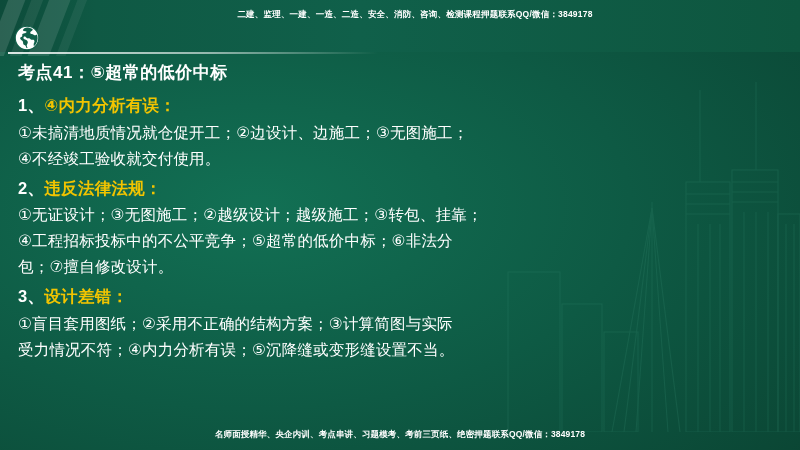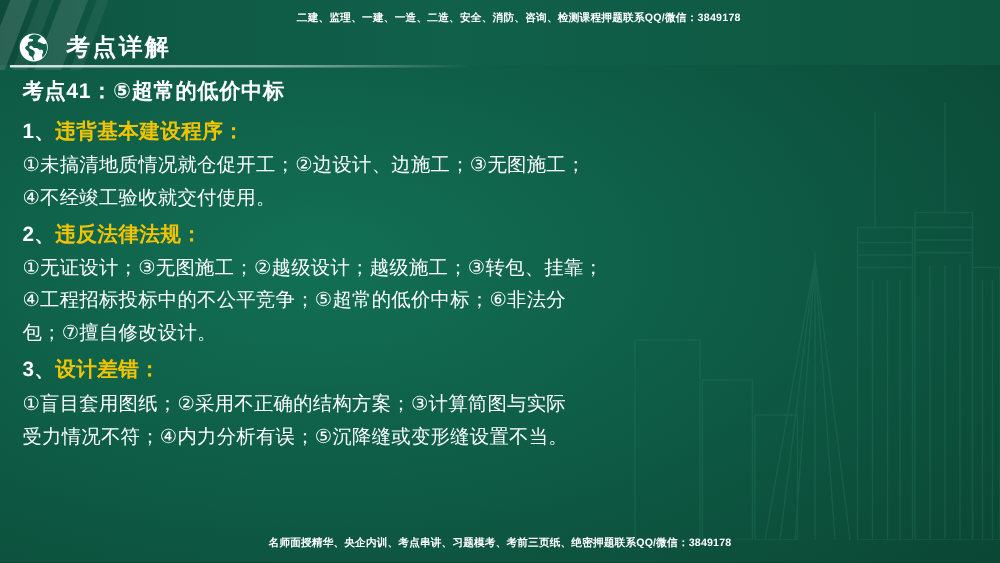--- a/index.html
+++ b/index.html
@@ -220,30 +220,29 @@
   <div class="top-banner">二建、监理、一建、一造、二造、安全、消防、咨询、检测课程押题联系QQ/微信：3849178</div>
 
   <div class="brand">
     <svg class="globe-icon" viewBox="0 0 32 32" aria-hidden="true">
       <circle cx="16" cy="16" r="14.5" fill="#ffffff"></circle>
       <g fill="#10604a">
         <path d="M16 3.2c-2.0 0-3.3 1.1-4.4 2.0-1.1 0.9-0.5 2.0 0.6 2.3 1.1 0.3 2.3-0.2 3.0 0.6 0.7 0.8-0.4 1.7-1.5 1.9-1.1 0.2-2.6 0.1-3.3 1.0-0.7 0.9 0.2 2.0-0.3 2.9-0.5 0.9-1.9 1.0-2.4 1.9-0.4 0.8 0.2 1.8 0.9 2.4 0.8 0.7 1.9 1.2 2.3 2.2 0.4 1.0 0.1 2.3 0.7 3.2 0.6 0.9 1.9 1.0 2.6 1.8 0.6 0.7 0.5 1.9 1.1 2.6 0.4 0.4 0.9 0.5 1.4 0.4-0.4-1.1-1.1-2.2-1.0-3.4 0.1-1.3 1.2-2.3 1.3-3.6 0.1-1.2-0.8-2.3-1.8-2.9-1.0-0.6-2.3-0.7-3.1-1.5-0.6-0.6-0.7-1.7-0.1-2.3 0.6-0.6 1.7-0.5 2.4 0.0 0.7 0.5 1.1 1.4 1.9 1.7 0.9 0.3 2.0-0.2 2.9 0.1 0.9 0.3 1.4 1.3 2.3 1.6 1.0 0.3 2.2-0.3 3.0 0.3 0.7 0.5 0.8 1.6 0.6 2.5-0.2 0.9-0.8 1.7-0.9 2.6-0.1 0.9 0.3 1.8 0.2 2.7 2.9-2.4 4.7-6.0 4.7-10.0 0-1.6-0.3-3.1-0.8-4.5-0.6 0.5-1.3 0.9-2.1 0.9-1.2 0.0-2.2-0.9-3.3-1.3-0.9-0.3-2.1-0.2-2.7-0.9-0.5-0.7-0.1-1.8 0.5-2.4 0.6-0.6 1.5-0.9 2.0-1.6 0.3-0.5 0.3-1.1 0.1-1.6C19.5 3.5 17.8 3.2 16 3.2z"></path>
       </g>
       <circle cx="16" cy="16" r="14.5" fill="none" stroke="#10604a" stroke-width="1.4"></circle>
     </svg>
-    <div class="brand-title">考点详解</div>
   </div>
   <div class="header-rule"></div>
 
   <div class="content">
     <div class="kp-title">考点41：⑤超常的低价中标</div>
 
     <div class="sect">
       <div class="section-head">
-        <span class="sh-num">1、</span><span class="sh-text">违背基本建设程序：</span>
+        <span class="sh-num">1、</span><span class="sh-text">④内力分析有误：</span>
       </div>
       <p class="line">①未搞清地质情况就仓促开工；②边设计、边施工；③无图施工；</p>
       <p class="line">④不经竣工验收就交付使用。</p>
     </div>
 
     <div class="sect">
       <div class="section-head">
         <span class="sh-num">2、</span><span class="sh-text">违反法律法规：</span>
       </div>
       <p class="line">①无证设计；③无图施工；②越级设计；越级施工；③转包、挂靠；</p>

